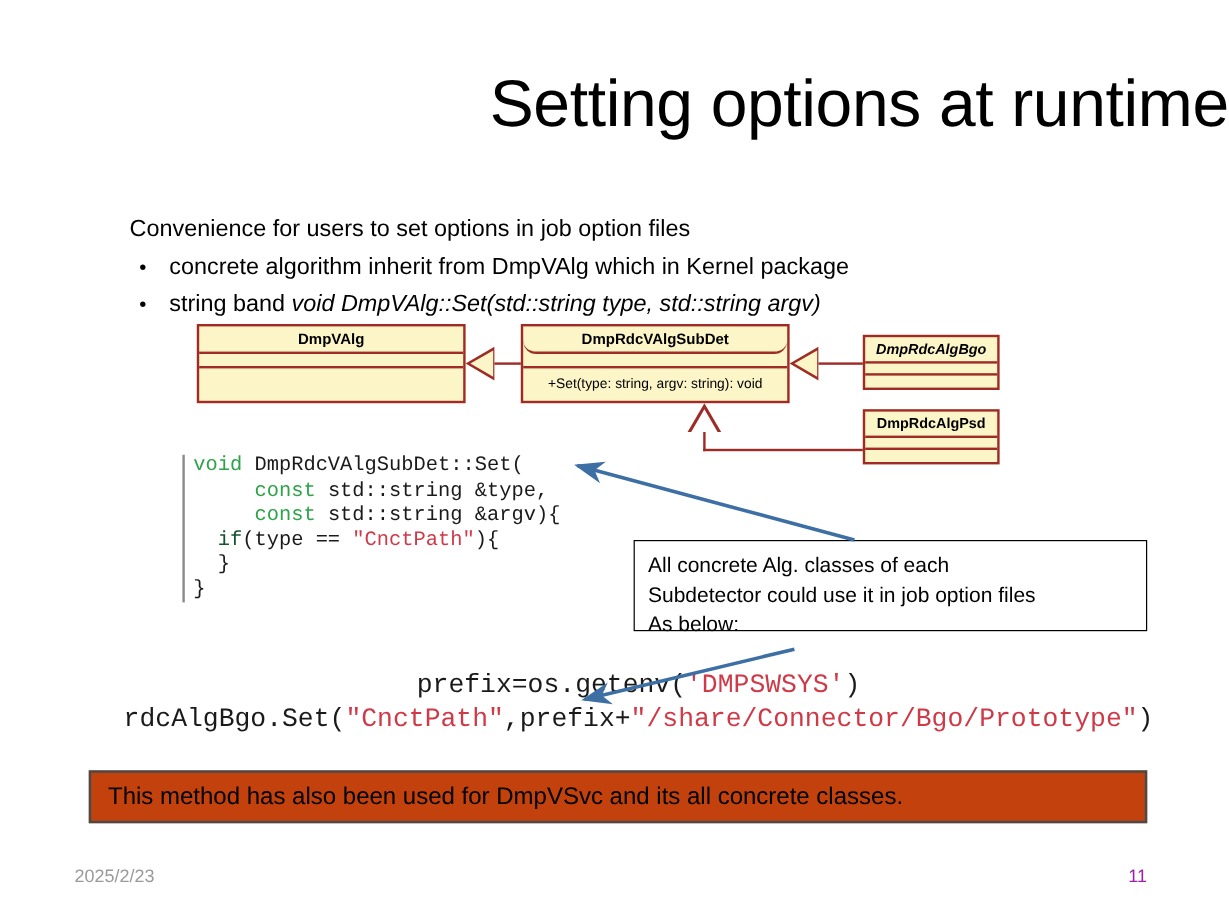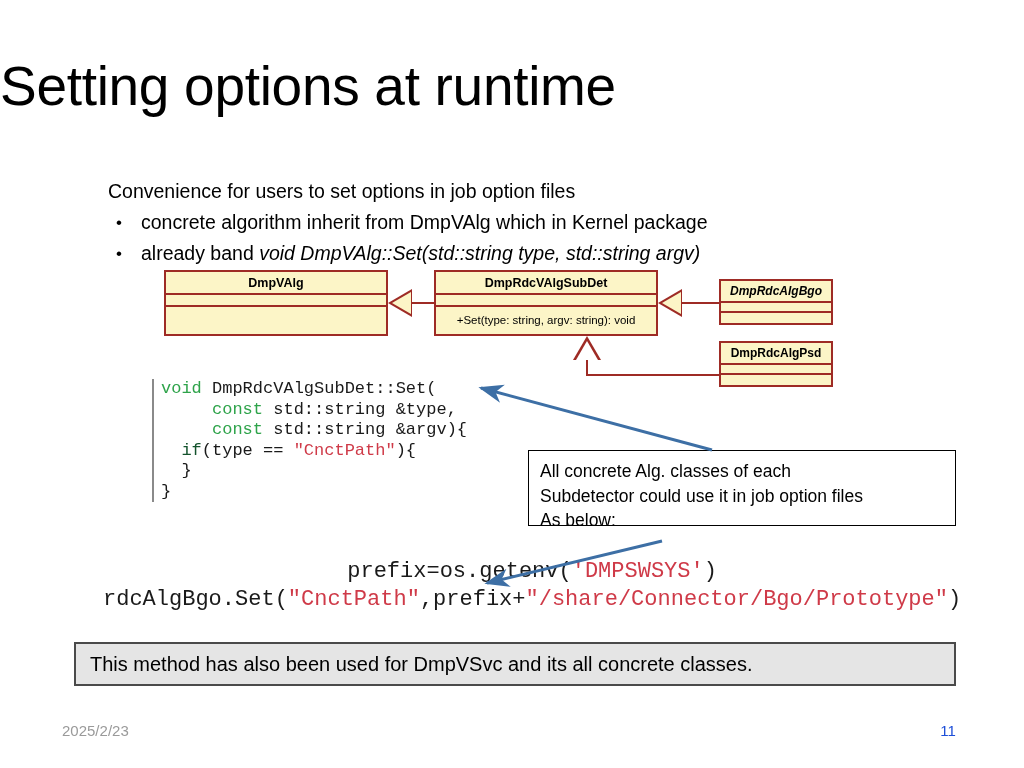--- a/index.html
+++ b/index.html
@@ -16,21 +16,21 @@
     font-family: "Liberation Sans", sans-serif;
     color: #000000;
   }
 
   
   #slide-title {
     position: absolute;
     left: 0;
     top: 58px;
     width: 1024px;
-    text-align: left;
+    text-align: right;
     font-size: 55px;
     line-height: 1.05;
     font-weight: 400;
     letter-spacing: -0.3px;
     color: #000;
     white-space: nowrap;
   }
 
   
   #body-text {
@@ -99,21 +99,21 @@
   }
 
   
   #uml-box-dmpvalg { left: 164px; top: 270px; width: 224px; height: 66px; }
   #uml-box-dmpvalg .uml-title { height: 23px; line-height: 22px; }
   #uml-box-dmpvalg .uml-compartment { height: 12px; }
   #uml-box-dmpvalg .uml-method { height: 27px; line-height: 26px; }
 
   
   #uml-box-subdet { left: 434px; top: 270px; width: 224px; height: 66px; }
-  #uml-box-subdet .uml-title { height: 23px; line-height: 22px; }
+  #uml-box-subdet .uml-title { height: 23px; line-height: 22px; border-radius: 11px; }
   #uml-box-subdet .uml-compartment { height: 12px; }
   #uml-box-subdet .uml-method { height: 27px; line-height: 26px; }
 
   
   .uml-leaf { width: 114px; height: 46px; }
   .uml-leaf .uml-title { height: 22px; line-height: 21px; font-size: 12px; }
   .uml-leaf .uml-compartment { height: 10px; }
   #uml-box-bgo { left: 719px; top: 279px; font-style: italic; }
   #uml-box-psd { left: 719px; top: 341px; }
 
@@ -211,21 +211,21 @@
   }
 
   
   #summary-box {
     position: absolute;
     left: 74px;
     top: 642px;
     width: 882px;
     height: 44px;
     border: 2px solid #4a4a4a;
-    background: #e5e5e5;
+    background: #c2410c;
     box-sizing: border-box;
   }
   #summary-text {
     font-size: 20px;
     line-height: 40px;
     padding-left: 14px;
     color: #000;
     white-space: nowrap;
   }
 
@@ -237,39 +237,39 @@
     font-size: 15px;
     color: #9a9a9a;
   }
   #footer-page {
     position: absolute;
     left: 930px;
     top: 722px;
     width: 36px;
     text-align: center;
     font-size: 15px;
-    color: #1d4ed8;
+    color: #a21caf;
   }
 </style>
 </head>
 <body>
 
 <div id="slide-title">Setting options at runtime</div>
 
 <div id="body-text">
   <div class="body-line">Convenience for users to set options in job option files</div>
 
   <div class="body-line bullet-line">
     <span class="bullet-dot">•</span>
     <span>concrete algorithm inherit from DmpVAlg which in Kernel package</span>
   </div>
 
   <div class="body-line bullet-line">
     <span class="bullet-dot">•</span>
-    <span>already band </span><span class="ital">void DmpVAlg::Set(std::string type, std::string argv)</span>
+    <span>string band </span><span class="ital">void DmpVAlg::Set(std::string type, std::string argv)</span>
   </div>
 </div>
 
 <div id="uml-diagram">
 
   <div class="conn-line" style="left:412px; top:302px; width:24px; height:2px;"></div>
   <div class="tri tri-left-outer" style="left:388px; top:289px;"></div>
   <div class="tri tri-left-inner" style="left:392px; top:292px;"></div>
 
   <div class="conn-line" style="left:682px; top:302px; width:38px; height:2px;"></div>

